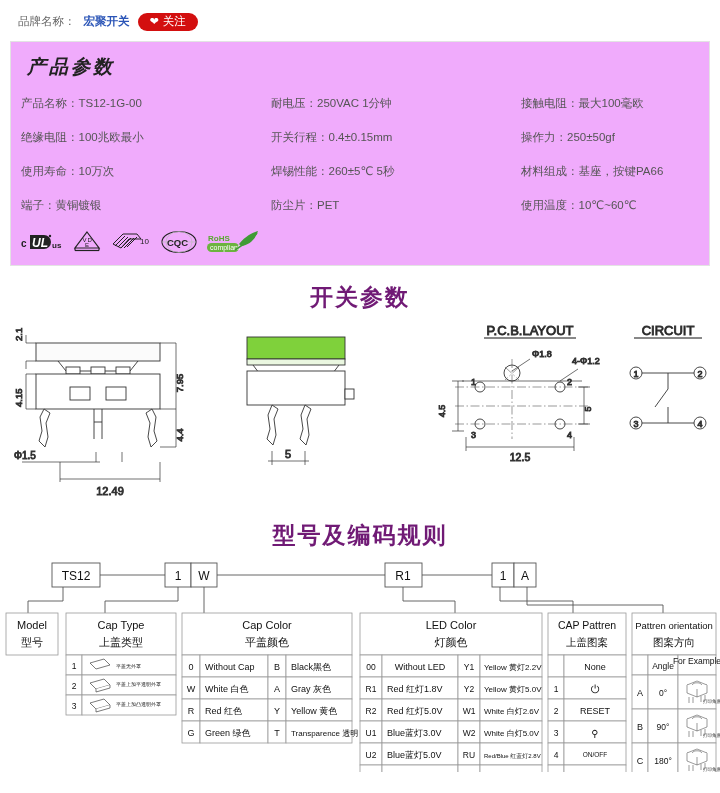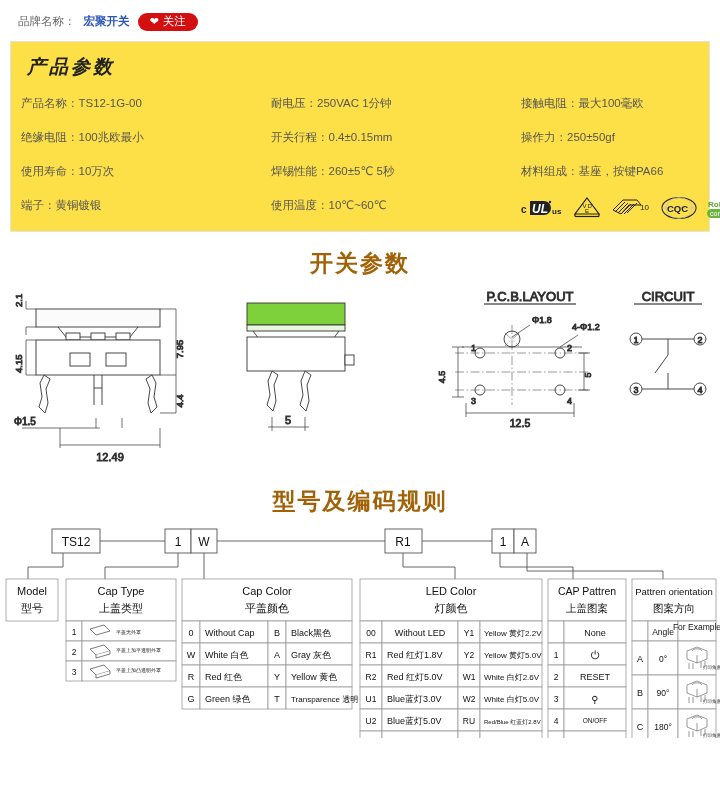--- a/index.html
+++ b/index.html
@@ -13,35 +13,35 @@
   .brand-label{color:#666;}
   .brand-name{color:#2b55b7;font-weight:bold;}
   .follow-btn{
     display:inline-flex;align-items:center;gap:4px;
     background:#d30f0f;color:#fff;border-radius:11px;
     padding:3px 12px;font-size:11.5px;line-height:1;
   }
   .heart{color:#fff;font-size:11px;}
   
   .spec-panel{
-    margin:10px 10px 0 10px;border:1px solid #e3e3e3;background:#fde047;
+    margin:10px 10px 0 10px;border:1px solid #e3e3e3;background:#f0abfc;
     padding:8px 10px 10px 10px;
   }
   .spec-title{
     font-family:"Liberation Serif","DejaVu Serif",serif;
     font-style:italic;font-weight:bold;font-size:19px;color:#222;
     letter-spacing:3px;padding:4px 0 10px 6px;
   }
   .spec-grid{display:grid;grid-template-columns:250px 250px 1fr;row-gap:8px;}
   .spec-cell{font-size:11.5px;color:#555;line-height:26px;white-space:nowrap;}
   .cert-row{display:flex;align-items:center;gap:9px;padding-top:3px;}
   .cert{height:26px;display:flex;align-items:center;}
   
   .section-head{
-    text-align:center;font-size:23px;font-weight:bold;color:#a16207;
+    text-align:center;font-size:23px;font-weight:bold;color:#701a75;
     letter-spacing:2px;margin:16px 0 6px 0;
   }
   .section-head.second{}
   
   .drawings{position:relative;height:185px;}
   .drawings svg{position:absolute;top:0;left:0;}
   
   .coderule{position:relative;height:215px;}
   .coderule svg{position:absolute;top:0;left:0;}
   text{font-family:"Liberation Sans","DejaVu Sans",sans-serif;}
@@ -68,20 +68,21 @@
     <div class="spec-cell">绝缘电阻：100兆欧最小</div>
     <div class="spec-cell">开关行程：0.4±0.15mm</div>
 
     <div class="spec-cell">操作力：250±50gf</div>
     <div class="spec-cell">使用寿命：10万次</div>
     <div class="spec-cell">焊锡性能：260±5℃  5秒</div>
 
     <div class="spec-cell">材料组成：基座，按键PA66</div>
     <div class="spec-cell">端子：黄铜镀银</div>
 
+    <div class="spec-cell">防尘片：PET</div>
     <div class="spec-cell">使用温度：10℃~60℃</div>
     <div class="cert-row">
 
       <span class="cert">
         <svg width="42" height="22" viewBox="0 0 42 22">
           <text x="0" y="16" font-size="10" font-weight="bold" fill="#222">c</text>
           <g transform="translate(7,2)">
             <path d="M2 2 h14 a5 5 0 0 1 0 14 h-14 z" fill="#222"></path>
             <text x="4" y="14" font-size="12" font-weight="bold" fill="#fff" font-style="italic">UL</text>
           </g>

